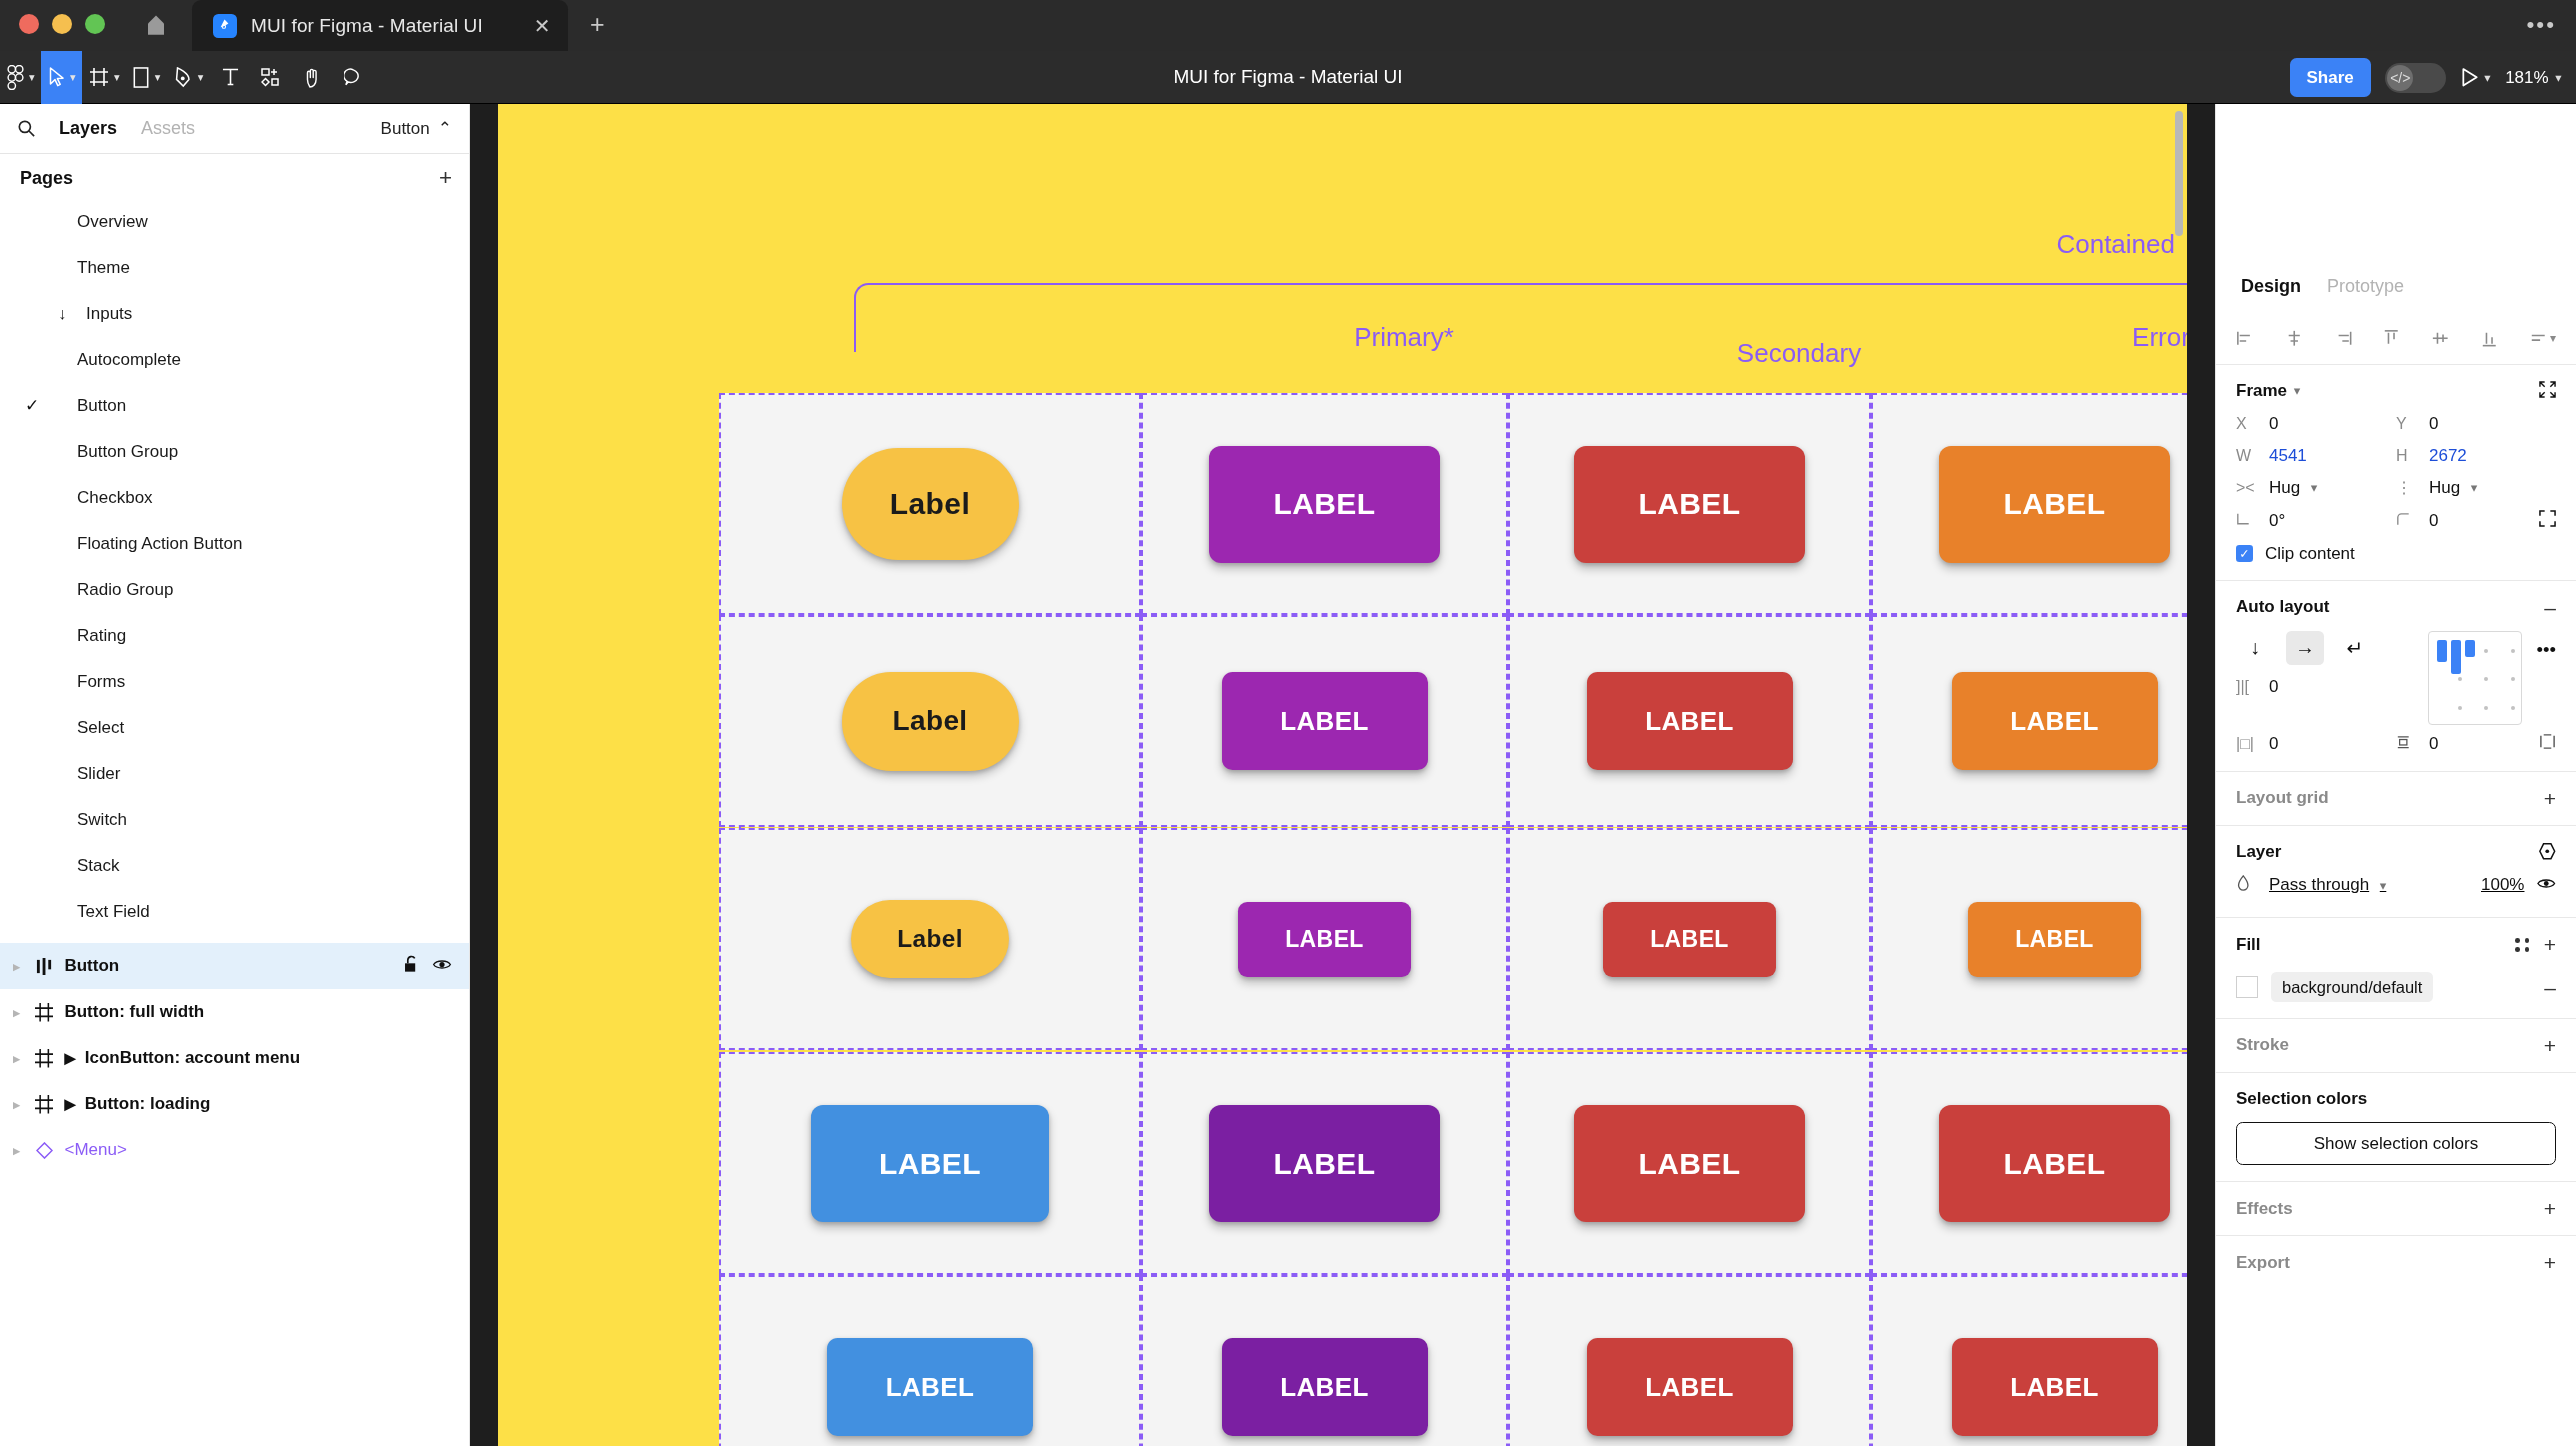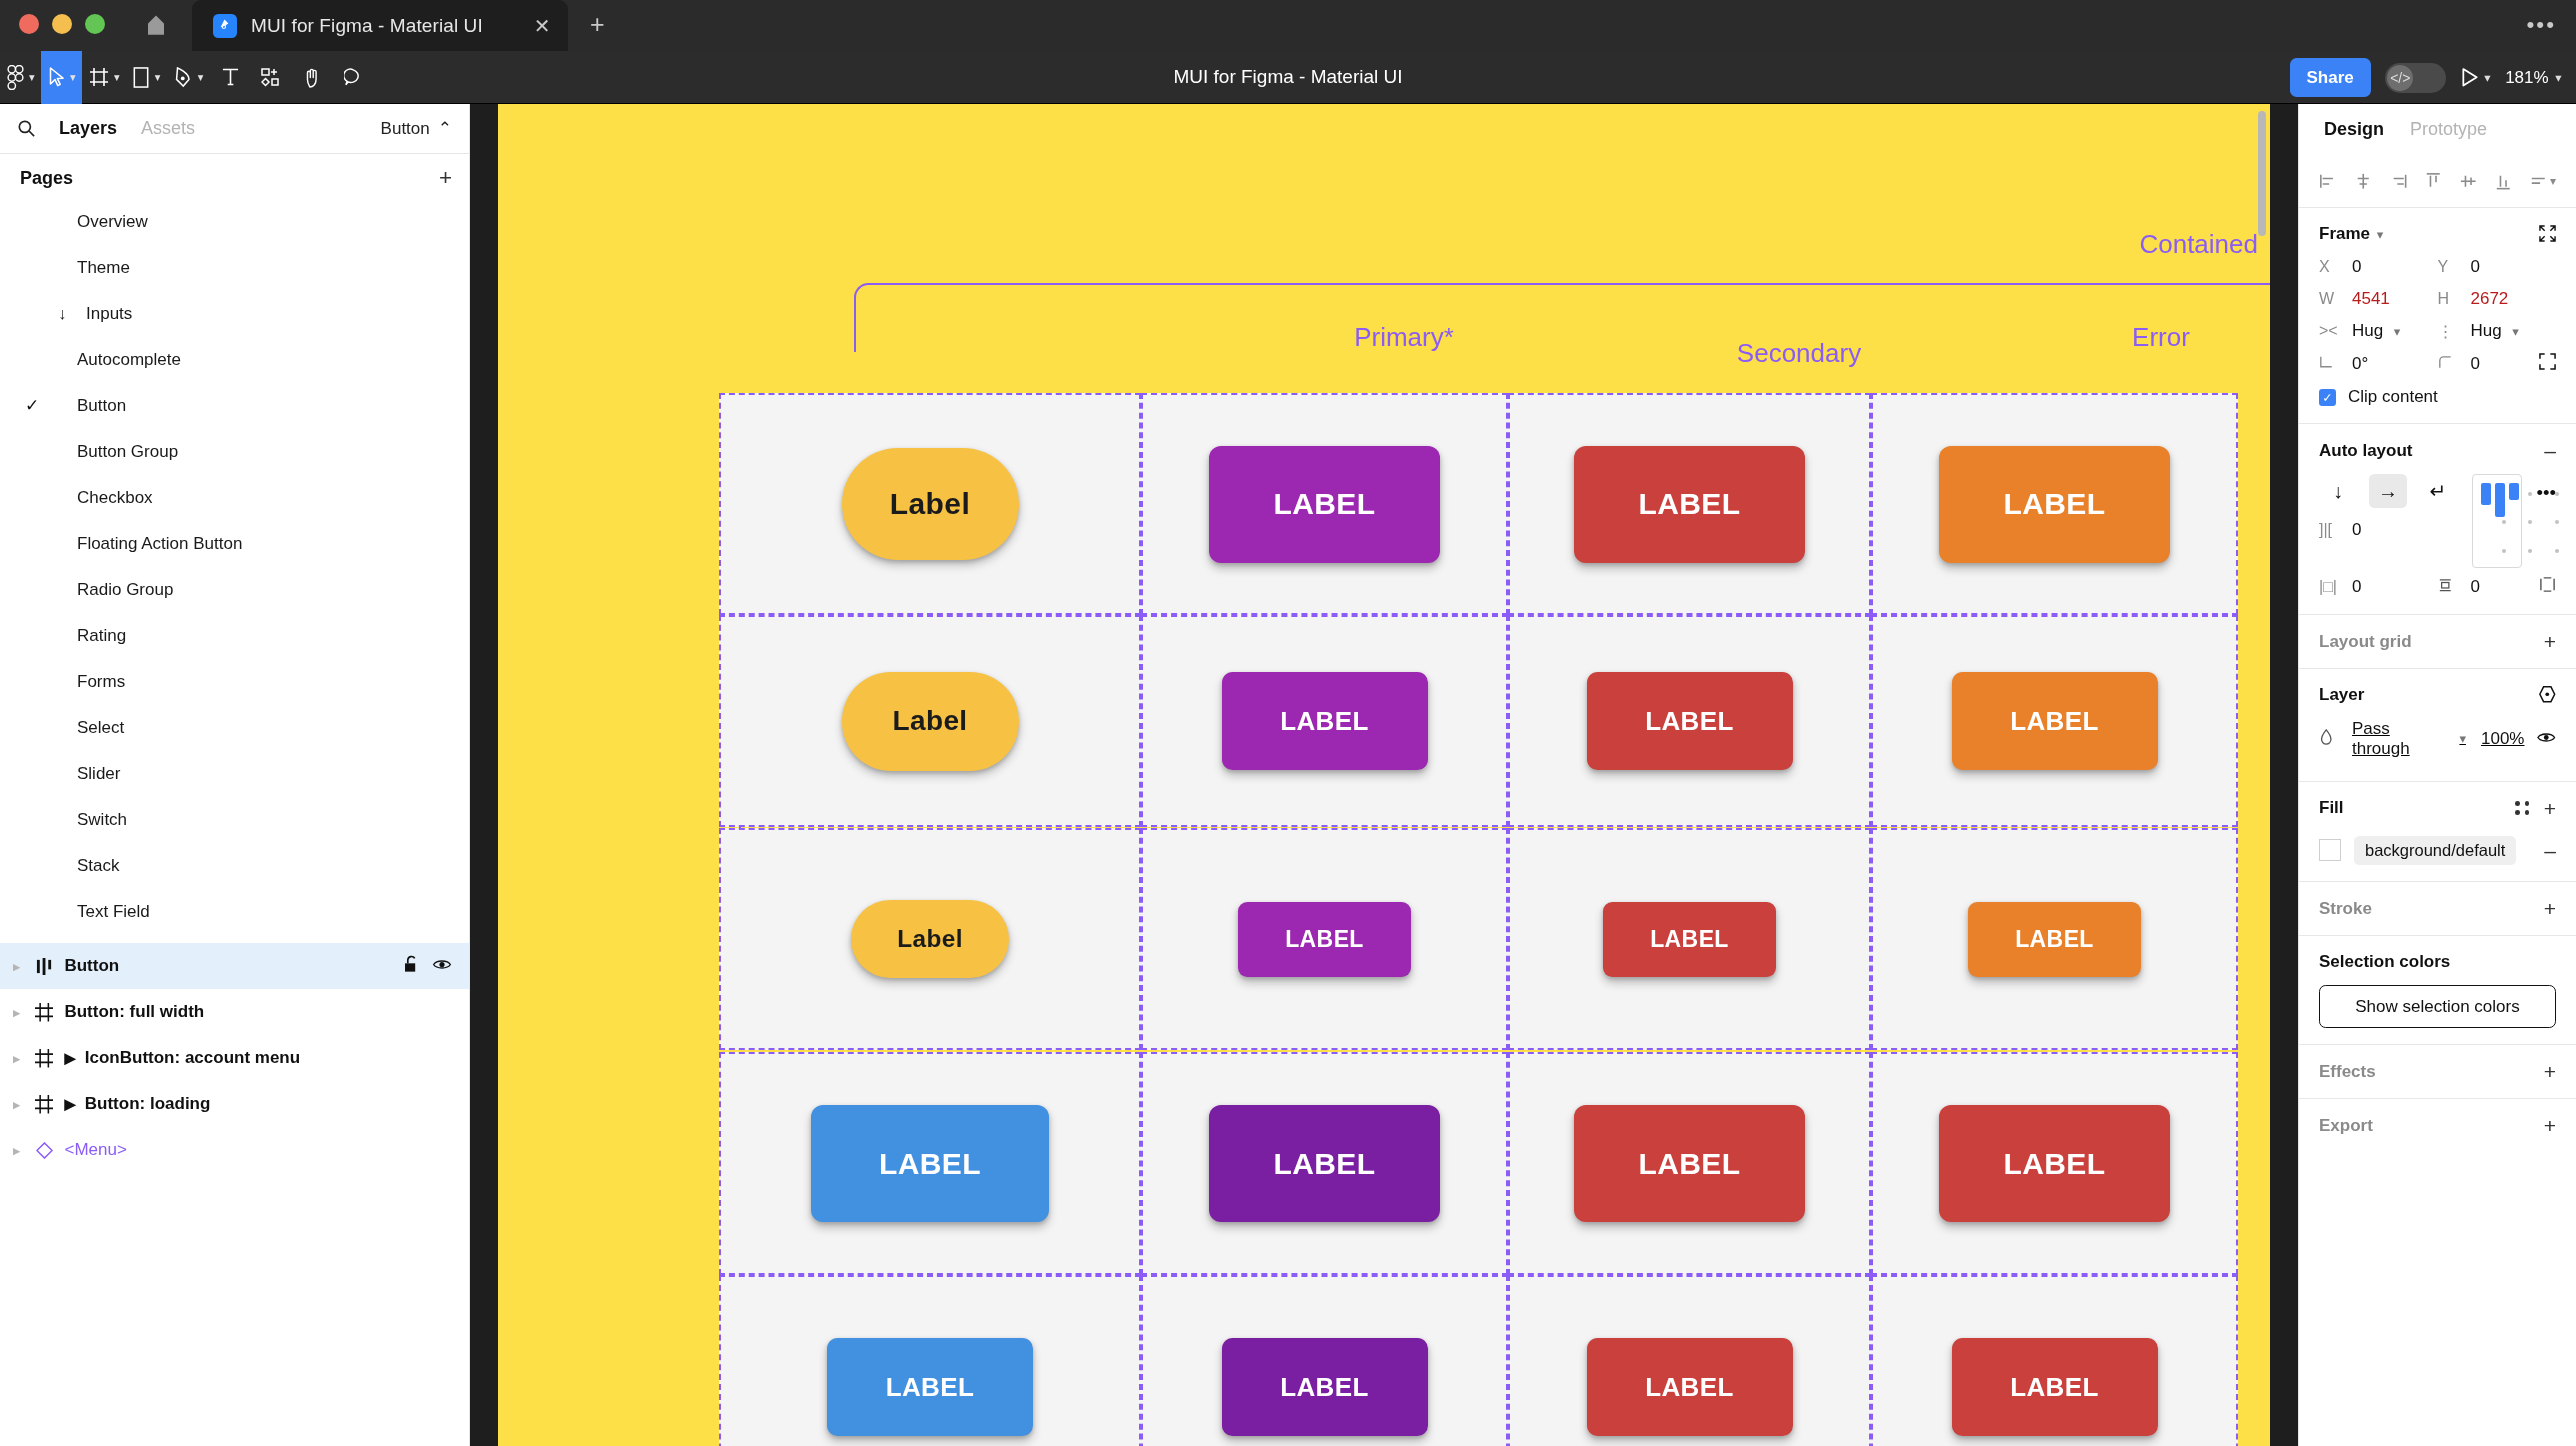--- a/index.html
+++ b/index.html
@@ -178,23 +178,24 @@
 
   .mbtn {
     border: none; color: #fff; cursor: pointer;
     box-shadow: 0 5.3px 9.2px rgba(0,0,0,.22), 0 2px 4px rgba(0,0,0,.18);
     display: flex; align-items: center; justify-content: center;
     white-space: nowrap; font-weight: bold; letter-spacing: 0.4px;
   }
 
   
   .right-panel {
-    width: 278px; background: #fff; flex: none;
+    width: 361px; background: #fff; flex: none;
     border-left: 0.7px solid #e5e5e5; display: flex; flex-direction: column;
     overflow: hidden;
+    justify-content: center;
   }
   .rp-tabs { height: 51px; display: flex; align-items: center; gap: 26px; padding: 0 25px; }
   .rp-tab { font-size: 18px; color: #b3b3b3; cursor: pointer; }
   .rp-tab.active { color: #111; font-weight: bold; }
   .rp-align {
     height: 53px; display: flex; align-items: center; justify-content: space-between;
     padding: 0 20px; border-bottom: 0.7px solid #e8e8e8;
   }
   .al-icon { cursor: pointer; display: flex; align-items: center; gap: 2.6px; }
   .rp-section { padding: 16px 20px 16px 20px; border-bottom: 0.7px solid #e8e8e8; }
@@ -206,21 +207,21 @@
   .rp-sec-actions { margin-left: auto; display: flex; align-items: center; gap: 14.5px; }
   .rp-plus { font-size: 21px; color: #333; line-height: 1; cursor: pointer; }
   .rp-minus { font-size: 21px; color: #333; line-height: 1; cursor: pointer; }
   .prop-row { display: flex; align-items: center; margin-bottom: 12px; }
   .prop-field {
     width: 50%; display: flex; align-items: center; gap: 10.6px;
     font-size: 17px; color: #111;
   }
   .prop-field .pf-key { color: #8a8a8a; font-size: 16px; width: 22.4px; flex: none; }
   .prop-field .pf-val { color: #111; }
-  .prop-field .pf-val.muted { color: #b91c1c; }
+  .prop-field .pf-val.muted { color: #1d4ed8; }
   .prop-field .caret { color: #777; font-size: 13px; }
   .checkrow { display: flex; align-items: center; gap: 12px; font-size: 17px; color: #111; margin-top: 4px; }
   .cbox {
     width: 17px; height: 17px; border-radius: 3.3px; background: #3b82f6;
     display: flex; align-items: center; justify-content: center;
     color: #fff; font-size: 12.5px; flex: none; cursor: pointer;
   }
   .al-dir { display: flex; align-items: center; gap: 12px; }
   .al-dir .dbtn {
     width: 38px; height: 34px; display: flex; align-items: center; justify-content: center;

